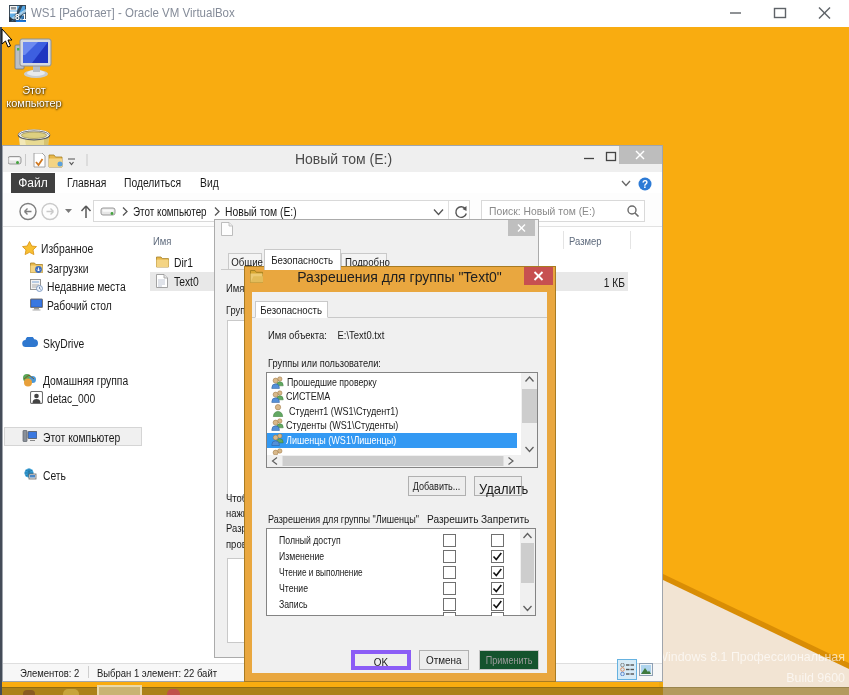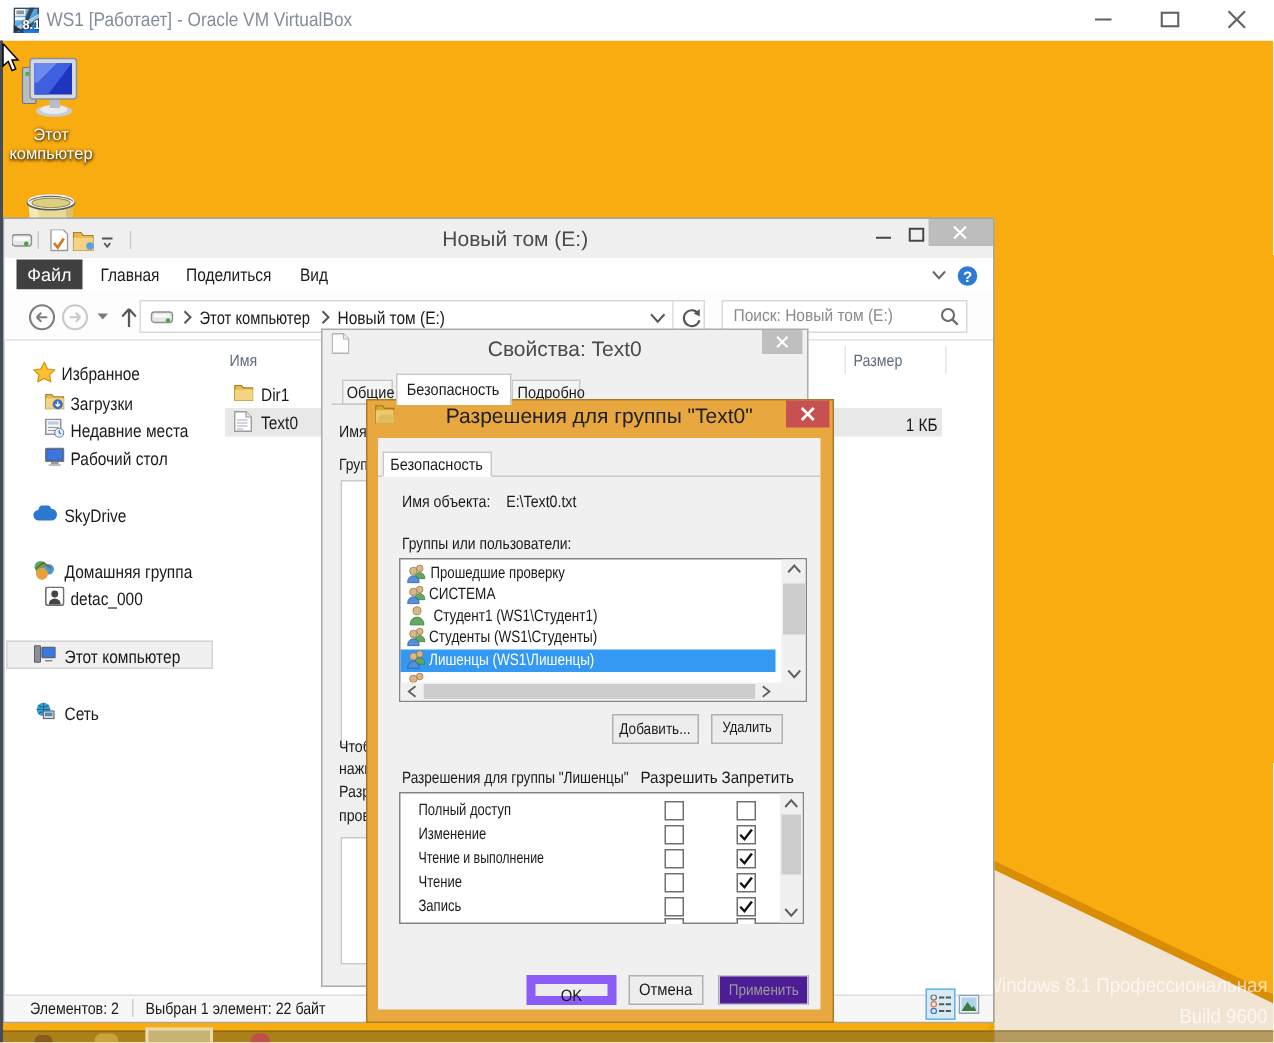--- a/index.html
+++ b/index.html
@@ -274,21 +274,20 @@
       <rect x="2" y="2" width="10" height="9" fill="#aed4ee"></rect>
       <polygon points="2,11 6,5 9,9 10,7.5 12,11" fill="#3e7a3e"></polygon>
     </svg>
   </div>
 
   <div class="abs" id="props" style="left:215px; top:220px; width:323px; height:437px; background:#f0f0f0; box-shadow:0 0 0 1px #ababab;">
     <svg class="abs" style="left:6px; top:2px;" width="12" height="14" viewBox="0 0 12 14">
       <path d="M0.5,0.5 h7.5 l3.5,3.5 v9.5 h-11 z" fill="#fdfdfd" stroke="#b5b5b5" stroke-width="0.9"></path>
       <path d="M8,0.5 v3.5 h3.5" fill="#eee" stroke="#b5b5b5" stroke-width="0.8"></path>
     </svg>
-    <div class="abs" style="left:0; top:4px; width:323px; text-align:center; font-size:14px; color:#4a4a4a;">Свойства: Text0</div>
     <div class="abs" style="left:293px; top:0; width:27px; height:16px; background:#bfbfbf;">
       <svg width="27" height="16" viewBox="0 0 27 16">
         <line x1="10" y1="4.5" x2="17" y2="11.5" stroke="#fff" stroke-width="1.4"></line>
         <line x1="17" y1="4.5" x2="10" y2="11.5" stroke="#fff" stroke-width="1.4"></line>
       </svg>
     </div>
     <div class="abs" style="left:13px; top:33px; width:34px; height:17px; background:#f4f4f4; border:1px solid #c9c9c9; font-size:11px; text-align:center; padding-top:2px; color:#1a1a1a;"><span style="display:inline-block; transform:scaleX(0.88);">Общие</span></div>
     <div class="abs" style="left:49px; top:29px; width:77px; height:21px; background:#fff; border:1px solid #c9c9c9; border-bottom:none; font-size:11px; text-align:center; padding-top:4px; color:#1a1a1a; z-index:2;"><span style="display:inline-block; transform:scaleX(0.88);">Безопасность</span></div>
     <div class="abs" style="left:126px; top:33px; width:46px; height:17px; background:#f4f4f4; border:1px solid #c9c9c9; font-size:11px; text-align:center; padding-top:2px; color:#1a1a1a;"><span style="display:inline-block; transform:scaleX(0.88);">Подробно</span></div>
     <div class="abs" style="left:6px; top:49px; width:310px; height:1px; background:#c9c9c9;"></div>
@@ -373,21 +372,21 @@
     </svg>
 
     <div class="abs" style="left:22px; top:188px; width:270px; height:12px; background:#f0f0f0;"></div>
     <svg class="abs" style="left:22px; top:188px;" width="270" height="12" viewBox="0 0 267 12">
       <path d="M8.5,2.5 l-4.5,3.5 l4.5,3.5" fill="none" stroke="#606060" stroke-width="1.2"></path>
       <path d="M240,2.5 l4.5,3.5 l-4.5,3.5" fill="none" stroke="#606060" stroke-width="1.2"></path>
       <rect x="14" y="1" width="221" height="10" fill="#cdcdcd"></rect>
     </svg>
 
     <div class="abs" style="left:163px; top:209px; width:58px; height:20px; background:#ededed; border:1px solid #b0b0b0; font-size:10.5px; text-align:center; padding-top:3px; color:#1a1a1a;"><span style="display:inline-block; transform:scaleX(0.86);">Добавить...</span></div>
-    <div class="abs" style="left:229px; top:209px; width:48px; height:20px; background:#ededed; border:1px solid #b0b0b0; font-size:10px; text-align:center; padding-top:3px; color:#1a1a1a;"><span style="display:inline-block; transform:scaleX(0.86);">Удалить</span></div>
+    <div class="abs" style="left:229px; top:209px; width:48px; height:20px; background:#ededed; border:1px solid #b0b0b0; font-size:15px; text-align:center; padding-top:3px; color:#1a1a1a;"><span style="display:inline-block; transform:scaleX(0.86);">Удалить</span></div>
 
     <div class="abs sx" style="left:23px; top:246px; font-size:11px; color:#1a1a1a; transform:scaleX(0.825);">Разрешения для группы "Лишенцы"</div>
     <div class="abs sx" style="left:182px; top:246px; font-size:11px; color:#1a1a1a; transform:scaleX(0.92);">Разрешить</div>
     <div class="abs sx" style="left:236px; top:246px; font-size:11px; color:#1a1a1a; transform:scaleX(0.92);">Запретить</div>
 
     <div class="abs" style="left:21px; top:261px; width:270px; height:88px; background:#fff; border:1px solid #848484;"></div>
     <div class="abs sx" style="left:34px; top:267px; font-size:11px; color:#1a1a1a; transform:scaleX(0.79);">Полный доступ</div>
     <div class="abs sx" style="left:34px; top:283px; font-size:11px; color:#1a1a1a; transform:scaleX(0.79);">Изменение</div>
     <div class="abs sx" style="left:34px; top:299px; font-size:11px; color:#1a1a1a; transform:scaleX(0.75);">Чтение и выполнение</div>
     <div class="abs sx" style="left:34px; top:315px; font-size:11px; color:#1a1a1a; transform:scaleX(0.79);">Чтение</div>
@@ -418,18 +417,18 @@
     <div class="abs" style="left:198px; top:345px; width:13px; height:4px; background:#fff; border:1px solid #707070; border-bottom:none;"></div>
     <div class="abs" style="left:246px; top:345px; width:13px; height:4px; background:#fff; border:1px solid #707070; border-bottom:none;"></div>
 
     <div class="abs" style="left:275px; top:262px; width:15px; height:86px; background:#f0f0f0;"></div>
     <svg class="abs" style="left:275px; top:262px;" width="15" height="86" viewBox="0 0 15 86">
       <path d="M3.5,9 l4,-4.5 l4,4.5" fill="none" stroke="#606060" stroke-width="1.3"></path>
       <path d="M3.5,77 l4,4.5 l-4,-4.5 M3.5,77 l4,4.5 l4,-4.5" fill="none" stroke="#606060" stroke-width="1.3"></path>
       <rect x="1" y="14" width="13" height="40" fill="#cdcdcd"></rect>
     </svg>
 
-    <div class="abs" style="left:106px; top:383px; width:60px; height:20px; background:#ededed; border:6px solid #8b5cf6; font-size:11px; text-align:center; padding-top:2px; color:#1a1a1a;"><span style="display:inline-block; transform:scaleX(0.9);">OK</span></div>
+    <div class="abs" style="left:106px; top:383px; width:60px; height:20px; background:#ededed; border:4px solid #8b5cf6; font-size:11px; text-align:center; padding-top:2px; color:#1a1a1a;"><span style="display:inline-block; transform:scaleX(0.9);">OK</span></div>
     <div class="abs" style="left:174px; top:383px; width:50px; height:20px; background:#ededed; border:1px solid #b0b0b0; font-size:11px; text-align:center; padding-top:3px; color:#1a1a1a;"><span style="display:inline-block; transform:scaleX(0.9);">Отмена</span></div>
-    <div class="abs" style="left:234px; top:383px; width:60px; height:20px; background:#4c1d95; border:1px solid #c6c6c6; font-size:10.5px; text-align:center; padding-top:3px; color:#9a9a9a;"><span style="display:inline-block; transform:scaleX(0.86);">Применить</span></div>
+    <div class="abs" style="left:234px; top:383px; width:60px; height:20px; background:#14532d; border:1px solid #c6c6c6; font-size:10.5px; text-align:center; padding-top:3px; color:#9a9a9a;"><span style="display:inline-block; transform:scaleX(0.86);">Применить</span></div>
   </div>
 
 </div>
 
 </body></html>

